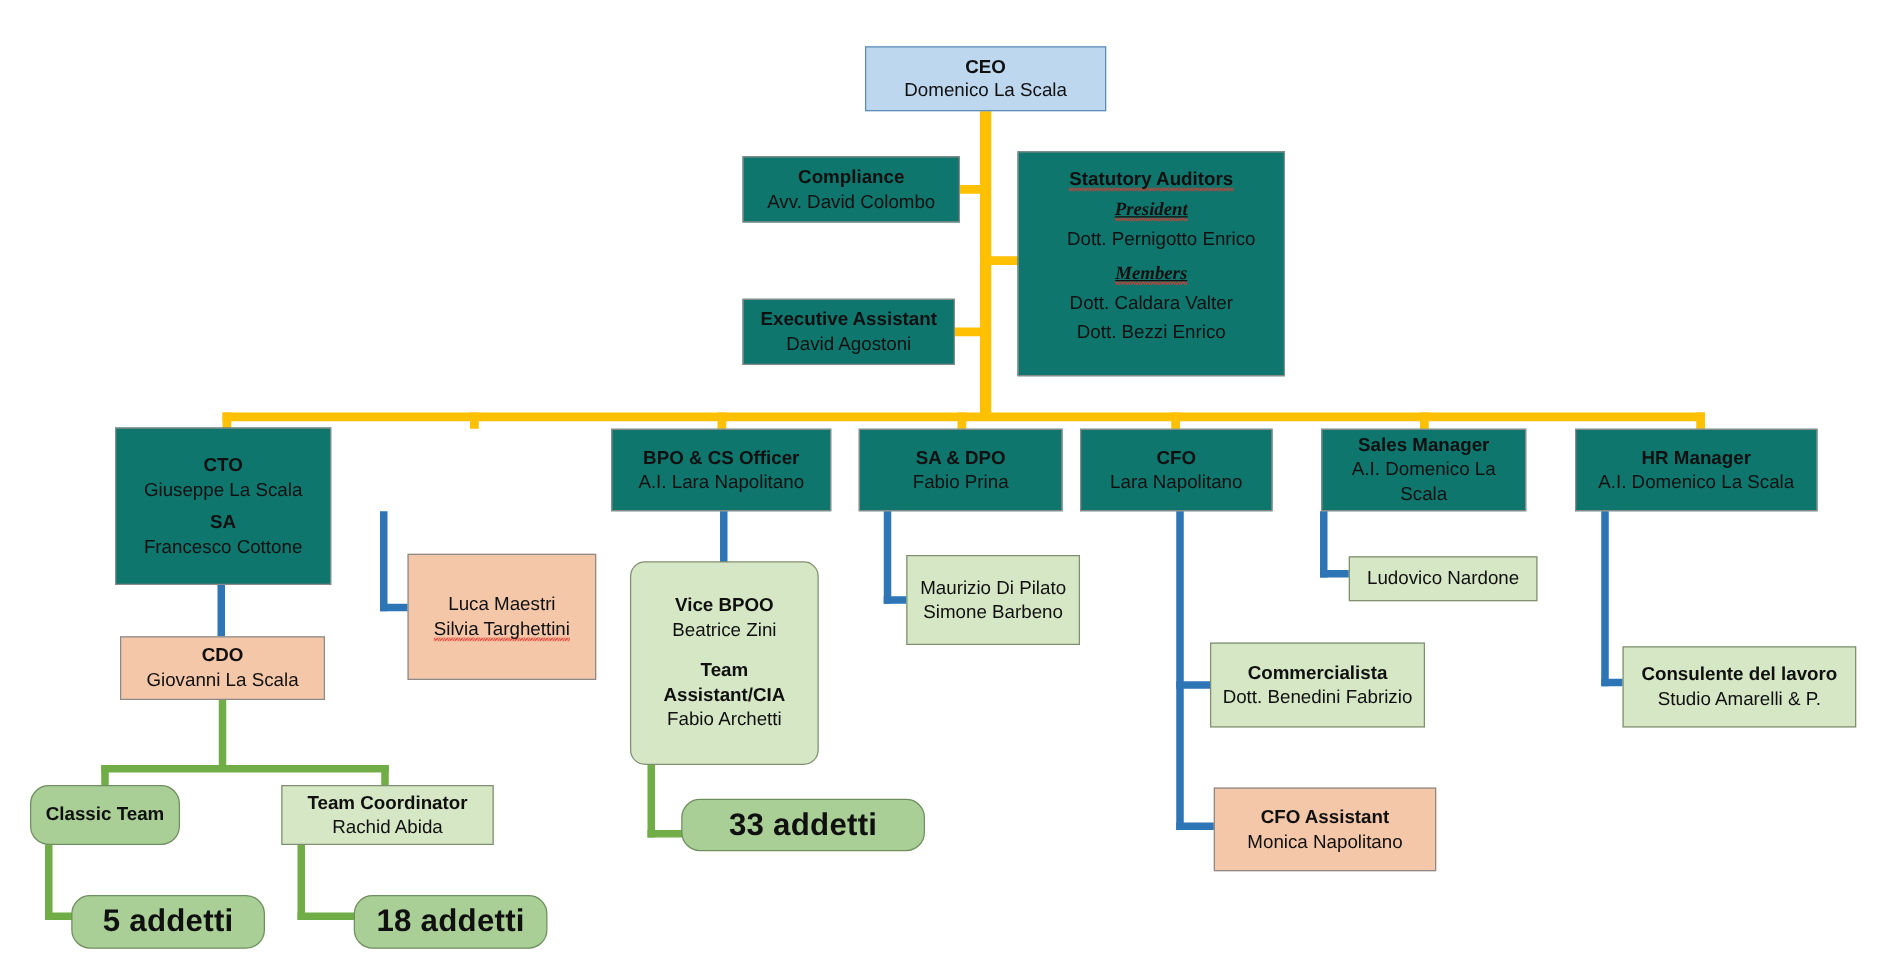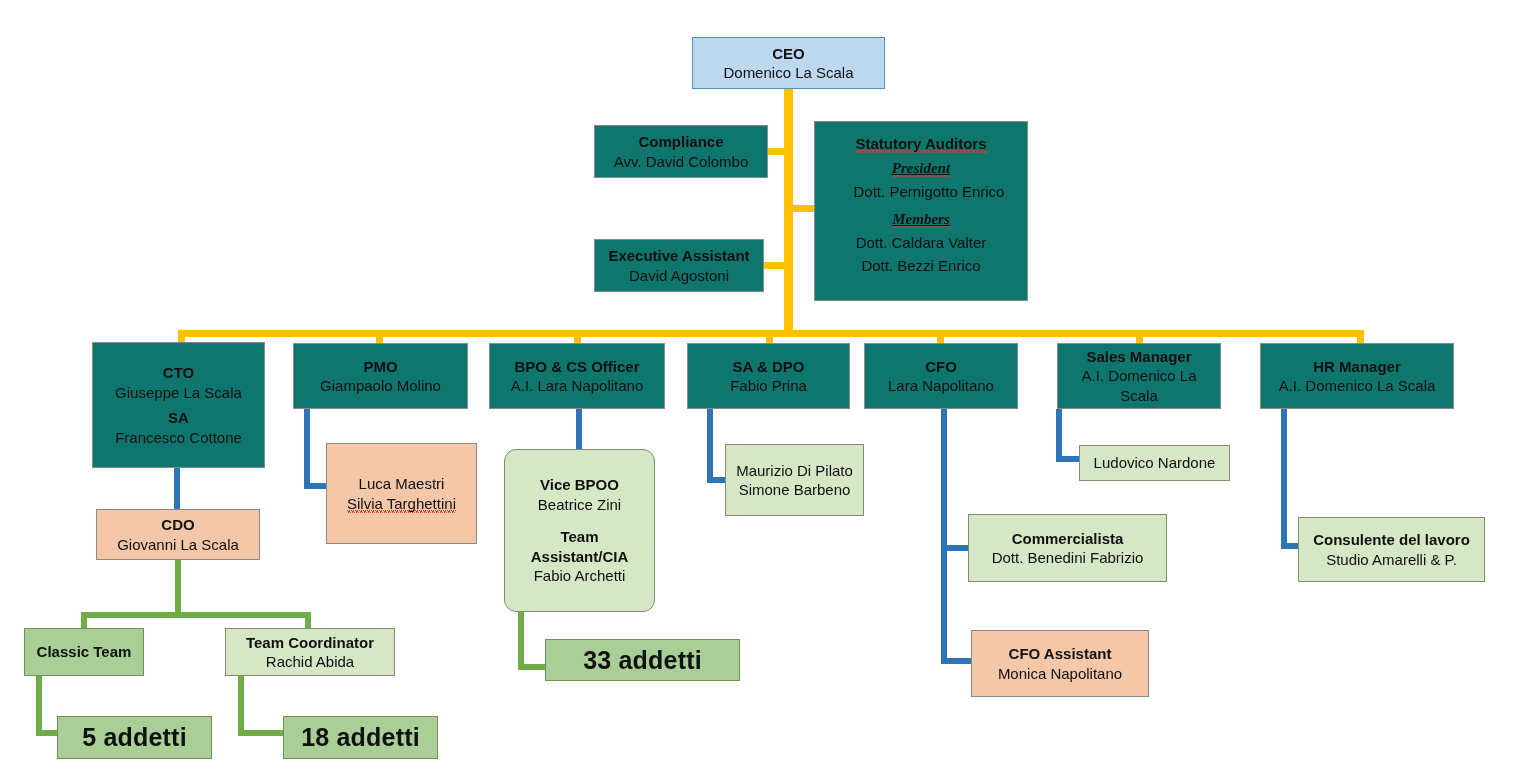--- a/index.html
+++ b/index.html
@@ -38,21 +38,21 @@
     text-decoration:underline;
     text-decoration-color:#101010;
   }
   .node .ttl.italic{font-style:italic;font-family:Liberation Serif, serif;}
 
   
   .fill-blue   {background:#bdd7ee; border-color:#5b8db8;}
   .fill-orange {background:#0f766e; border-color:#8a8a8a;}
   .fill-salmon {background:#f4c7a9; border-color:#8a8a8a;}
   .fill-green-l{background:#d6e7c6; border-color:#7f8f6f;}
-  .fill-green-m{background:#a9cf96; border-color:#6f8f5f;}
+  .fill-green-m{background:#a9cf96; border-color:#6f8f5f;border-radius:15px;}
 
   
   .addetti{
     font-size:25px;
     font-weight:bold;
     letter-spacing:.2px;
   }
 
   
   .conn{position:absolute; z-index:1;}
@@ -157,24 +157,20 @@
     <div class="sub" style="margin-top:3px;">Dott. Bezzi Enrico</div>
   </div>
 
   <div class="node fill-orange" style="left:92px; top:342px; width:173px; height:126px;">
     <div class="ttl">CTO</div>
     <div class="sub">Giuseppe La Scala</div>
     <div class="ttl" style="margin-top:6px;">SA</div>
     <div class="sub">Francesco Cottone</div>
   </div>
 
-  <div class="node fill-orange" style="left:293px; top:343px; width:175px; height:66px;">
-    <div class="ttl">PMO</div>
-    <div class="sub">Giampaolo Molino</div>
-  </div>
 
   <div class="node fill-salmon" style="left:326px; top:443px; width:151px; height:101px;">
     <div class="sub">Luca Maestri</div>
     <div class="sub">
       <span class="sq">Silvia Targhettini</span>
     </div>
   </div>
 
   <div class="node fill-orange" style="left:489px; top:343px; width:176px; height:66px;">
     <div class="ttl">BPO &amp; CS Officer</div>
@@ -201,21 +197,21 @@
   <div class="node fill-green-l" style="left:725px; top:444px; width:139px; height:72px;">
     <div class="sub">Maurizio Di Pilato</div>
     <div class="sub">Simone Barbeno</div>
   </div>
 
   <div class="node fill-orange" style="left:864px; top:343px; width:154px; height:66px;">
     <div class="ttl">CFO</div>
     <div class="sub">Lara Napolitano</div>
   </div>
 
-  <div class="node fill-green-l" style="left:968px; top:514px; width:199px; height:68px;">
+  <div class="node fill-green-l" style="left:968px; top:514px; width:172px; height:68px;">
     <div class="ttl">Commercialista</div>
     <div class="sub">Dott. Benedini Fabrizio</div>
   </div>
 
   <div class="node fill-salmon" style="left:971px; top:630px; width:178px; height:67px;">
     <div class="ttl">CFO Assistant</div>
     <div class="sub">Monica Napolitano</div>
   </div>
 
   <div class="node fill-orange" style="left:1057px; top:343px; width:164px; height:66px;">

